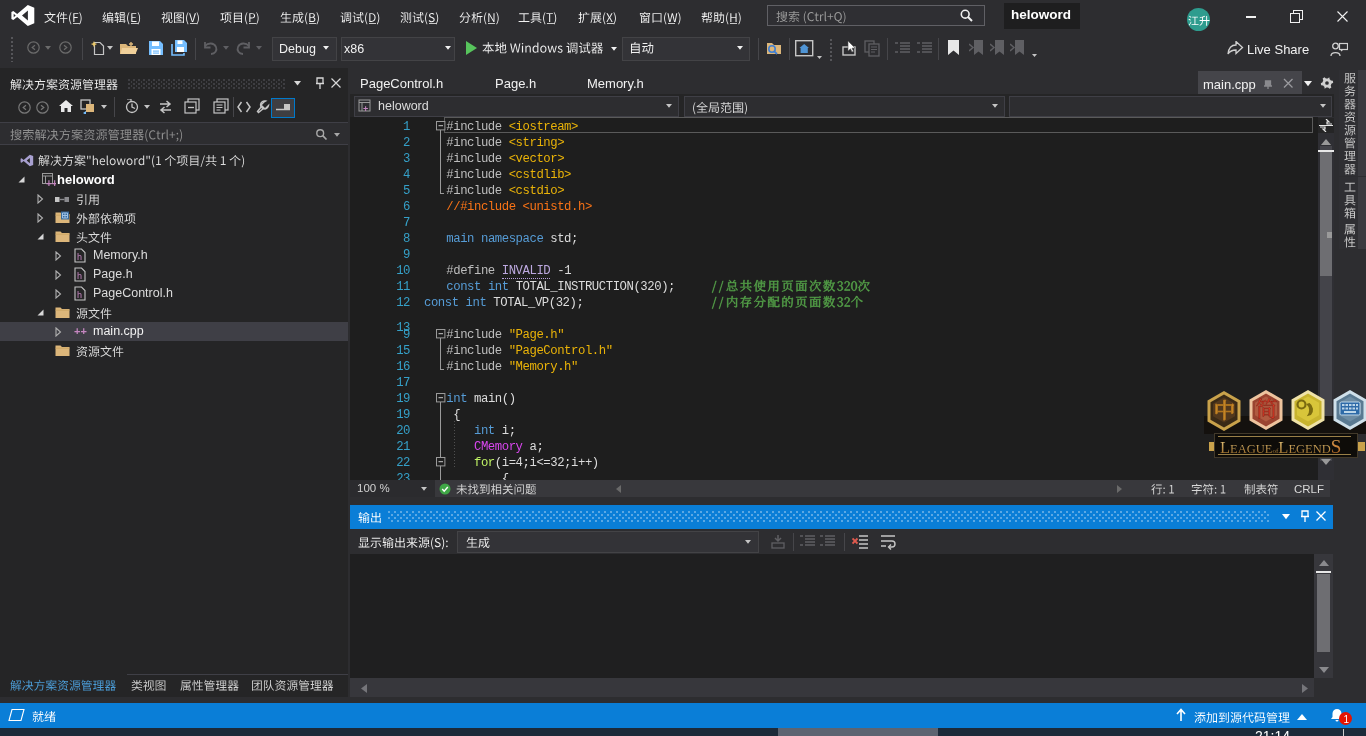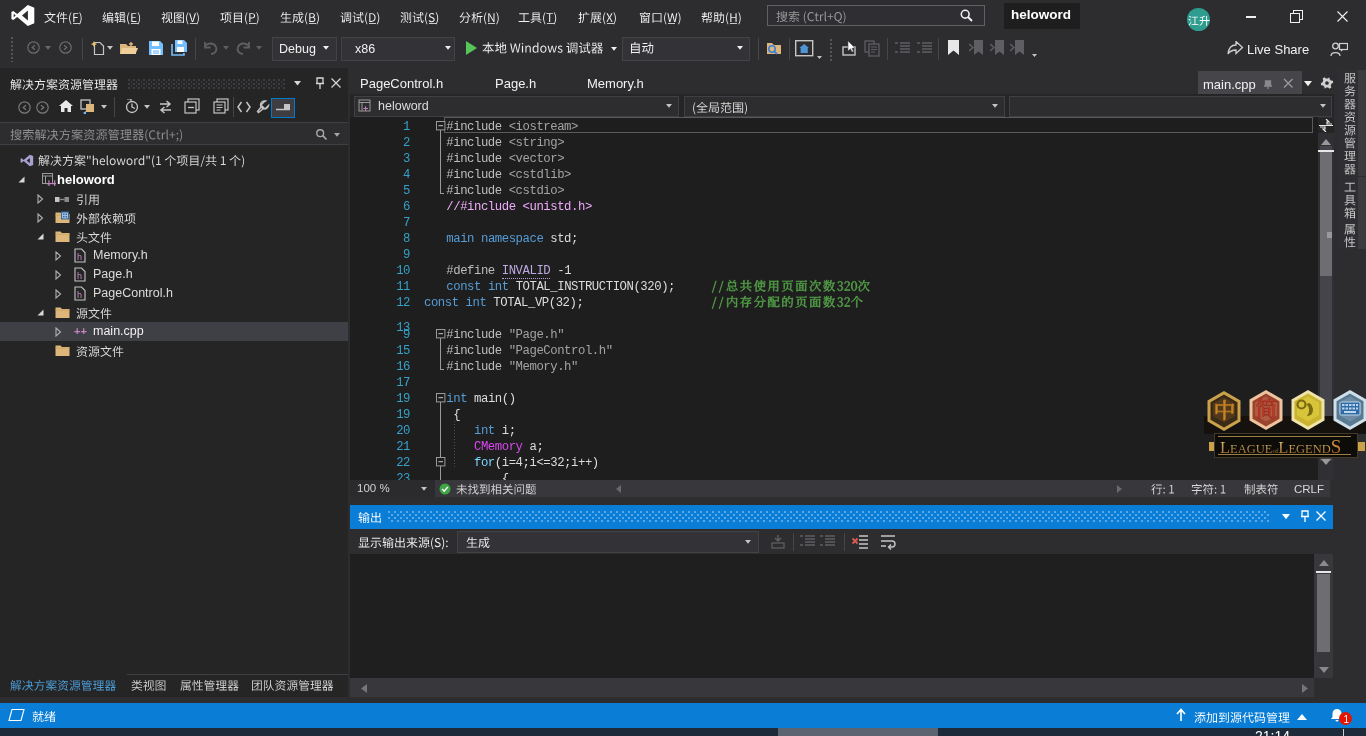--- a/index.html
+++ b/index.html
@@ -1,18 +1,18 @@
 <!DOCTYPE html>
 <html><head><meta charset="utf-8"><style>
 html,body{margin:0;padding:0}
 body{width:1366px;height:736px;overflow:hidden;background:#2d2d30;font-family:"Liberation Sans",sans-serif;position:relative}
 .a{position:absolute}
 .mono{font-family:"Liberation Mono",monospace;font-size:12.3px;letter-spacing:-0.45px;line-height:16px;white-space:pre}
 .ln{font-family:"Liberation Mono",monospace;font-size:12.3px;letter-spacing:-0.45px;line-height:16px;color:#35a0c8;text-align:right;width:30px}
-.ct{color:#dcdcdc}.kw{color:#569cd6}.st{color:#a3a3a3}.cm{color:#f0abfc}.pp{color:#bdbdbd}.ty{color:#d946ef}.cf{color:#7dd3fc}.mc{color:#bda9e0}
+.ct{color:#dcdcdc}.kw{color:#569cd6}.st{color:#eab308}.cm{color:#f97316}.pp{color:#bdbdbd}.ty{color:#d946ef}.cf{color:#bef264}.mc{color:#bda9e0}
 </style></head><body>
 <div class="a" style="left:0;top:0;width:1366px;height:31px;background:#2d2d30"></div>
 <svg class="a" style="left:11px;top:5px" width="24" height="21" viewBox="0 0 24 21">
 <path d="M16.8 0 L23.3 2.7 V18.3 L16.8 21 L6.2 11.9 L2.3 14.9 L0.4 14 V7 L2.3 6.1 L6.2 9.1 Z M16.9 5.5 L11 10.5 L16.9 15.5 Z M2.7 8.7 V12.3 L4.7 10.5 Z" fill="#ffffff"></path>
   </svg>
 <svg style="position:absolute;left:44px;top:7.5px;overflow:visible" width="41" height="19">
     <path transform="translate(0 14.0)" d="M5.1 -9.9C5.4 -9.3 5.8 -8.5 6 -8L7 -8.3C6.8 -8.8 6.4 -9.6 6 -10.2ZM0.6 -8L0.6 -7.1L2.5 -7.1C3.2 -5.3 4.1 -3.7 5.4 -2.4C4 -1.3 2.4 -0.5 0.4 0.1C0.6 0.3 0.9 0.7 1 0.9C3 0.3 4.7 -0.6 6 -1.8C7.4 -0.6 9 0.3 11 0.9C11.1 0.6 11.4 0.2 11.6 0C9.7 -0.4 8.1 -1.3 6.7 -2.4C7.9 -3.6 8.9 -5.2 9.6 -7.1L11.4 -7.1L11.4 -8ZM6 -3C4.9 -4.2 4 -5.5 3.4 -7.1L8.5 -7.1C7.9 -5.5 7.1 -4.1 6 -3ZM15.8 -4.1L15.8 -3.2L19.2 -3.2L19.2 1L20.1 1L20.1 -3.2L23.4 -3.2L23.4 -4.1L20.1 -4.1L20.1 -6.7L22.9 -6.7L22.9 -7.6L20.1 -7.6L20.1 -9.9L19.2 -9.9L19.2 -7.6L17.6 -7.6C17.8 -8.2 17.9 -8.7 18 -9.3L17.2 -9.5C16.9 -7.9 16.4 -6.4 15.7 -5.4C15.9 -5.3 16.3 -5 16.5 -4.9C16.8 -5.4 17.1 -6 17.4 -6.7L19.2 -6.7L19.2 -4.1ZM15.2 -10C14.6 -8.2 13.5 -6.4 12.4 -5.2C12.5 -5 12.8 -4.6 12.9 -4.4C13.3 -4.8 13.6 -5.2 14 -5.8L14 0.9L14.9 0.9L14.9 -7.2C15.3 -8 15.7 -8.9 16.1 -9.8ZM26.9 2.4L27.5 2.1C26.5 0.3 26 -1.7 26 -3.7C26 -5.8 26.5 -7.8 27.5 -9.5L26.9 -9.8C25.8 -8 25.1 -6.1 25.1 -3.7C25.1 -1.4 25.8 0.6 26.9 2.4ZM29.3 0L30.4 0L30.4 -3.9L33.7 -3.9L33.7 -4.9L30.4 -4.9L30.4 -7.9L34.3 -7.9L34.3 -8.8L29.3 -8.8ZM35.9 2.4C37 0.6 37.6 -1.4 37.6 -3.7C37.6 -6.1 37 -8 35.9 -9.8L35.2 -9.5C36.2 -7.8 36.7 -5.8 36.7 -3.7C36.7 -1.7 36.2 0.3 35.2 2.1Z" fill="#f1f1f1"></path>
   </svg>
 <div class="a" style="left:73px;top:23px;width:7px;height:1px;background:#c8c8c8"></div>
 <svg style="position:absolute;left:102px;top:7.5px;overflow:visible" width="42" height="19">
@@ -134,21 +134,21 @@
   </svg>
 <svg class="a" style="left:256px;top:46px" width="7" height="5">
     <path d="M0 0 L6 0 L3.0 3.75 Z" fill="#5f5f63"></path>
   </svg>
 <div class="a" style="left:272px;top:37px;width:65px;height:24px;background:#333337;border:1px solid #434346;box-sizing:border-box"></div>
 <div class="a" style="left:279px;top:42px;font-size:12.5px;color:#f1f1f1">Debug</div>
 <svg class="a" style="left:323px;top:46px" width="7" height="5">
     <path d="M0 0 L6 0 L3.0 3.75 Z" fill="#f1f1f1"></path>
   </svg>
 <div class="a" style="left:341px;top:37px;width:114px;height:24px;background:#333337;border:1px solid #434346;box-sizing:border-box"></div>
-<div class="a" style="left:355px;top:42px;font-size:12.5px;color:#f1f1f1">x86</div>
+<div class="a" style="left:344px;top:42px;font-size:12.5px;color:#f1f1f1">x86</div>
 <svg class="a" style="left:445px;top:46px" width="7" height="5">
     <path d="M0 0 L6 0 L3.0 3.75 Z" fill="#f1f1f1"></path>
   </svg>
 <svg class="a" style="left:465px;top:40px" width="13" height="16">
     <path d="M1 1 L12 8 L1 15 Z" fill="#57c45c"></path>
   </svg>
 <svg style="position:absolute;left:482px;top:38.4px;overflow:visible" width="124" height="20">
     <path transform="translate(0 14.6)" d="M5.8 -10.5L5.8 -7.9L0.8 -7.9L0.8 -6.9L4.6 -6.9C3.7 -4.8 2.1 -2.8 0.5 -1.8C0.7 -1.6 1 -1.2 1.2 -1C3 -2.2 4.6 -4.5 5.6 -6.9L5.8 -6.9L5.8 -2.3L2.8 -2.3L2.8 -1.3L5.8 -1.3L5.8 1L6.7 1L6.7 -1.3L9.7 -1.3L9.7 -2.3L6.7 -2.3L6.7 -6.9L6.9 -6.9C7.9 -4.5 9.5 -2.2 11.3 -1C11.5 -1.3 11.8 -1.6 12.1 -1.8C10.3 -2.8 8.8 -4.8 7.9 -6.9L11.7 -6.9L11.7 -7.9L6.7 -7.9L6.7 -10.5ZM17.9 -9.3L17.9 -5.9L16.5 -5.4L16.9 -4.5L17.9 -4.9L17.9 -1C17.9 0.4 18.3 0.7 19.7 0.7C20 0.7 22.5 0.7 22.8 0.7C24.1 0.7 24.4 0.2 24.6 -1.6C24.3 -1.6 23.9 -1.8 23.7 -1.9C23.6 -0.5 23.5 -0.1 22.8 -0.1C22.3 -0.1 20.2 -0.1 19.8 -0.1C18.9 -0.1 18.8 -0.3 18.8 -1L18.8 -5.3L20.4 -6L20.4 -1.8L21.3 -1.8L21.3 -6.4L23.1 -7.2C23.1 -5.2 23.1 -3.8 23 -3.5C22.9 -3.2 22.8 -3.1 22.6 -3.1C22.5 -3.1 22.1 -3.1 21.8 -3.2C21.9 -2.9 22 -2.6 22 -2.3C22.4 -2.3 22.9 -2.3 23.2 -2.4C23.6 -2.5 23.8 -2.7 23.9 -3.2C24 -3.7 24 -5.6 24 -8L24 -8.1L23.4 -8.4L23.2 -8.2L23 -8.1L21.3 -7.4L21.3 -10.5L20.4 -10.5L20.4 -7L18.8 -6.3L18.8 -9.3ZM12.9 -1.9L13.3 -1C14.4 -1.5 15.8 -2.1 17.1 -2.7L16.9 -3.6L15.5 -3L15.5 -6.6L17 -6.6L17 -7.5L15.5 -7.5L15.5 -10.4L14.6 -10.4L14.6 -7.5L13 -7.5L13 -6.6L14.6 -6.6L14.6 -2.6C14 -2.3 13.4 -2.1 12.9 -1.9ZM30.1 0L31.4 0L32.8 -5.5C33 -6.2 33.1 -6.9 33.3 -7.6L33.3 -7.6C33.5 -6.9 33.6 -6.2 33.8 -5.5L35.1 0L36.5 0L38.4 -9.2L37.3 -9.2L36.4 -4.2C36.2 -3.2 36 -2.2 35.9 -1.2L35.8 -1.2C35.5 -2.2 35.4 -3.2 35.1 -4.2L33.9 -9.2L32.8 -9.2L31.5 -4.2C31.3 -3.2 31.1 -2.2 30.9 -1.2L30.8 -1.2C30.6 -2.2 30.5 -3.2 30.3 -4.2L29.3 -9.2L28.1 -9.2ZM39.9 0L41.1 0L41.1 -6.8L39.9 -6.8ZM40.5 -8.2C41 -8.2 41.3 -8.5 41.3 -9C41.3 -9.4 41 -9.7 40.5 -9.7C40.1 -9.7 39.8 -9.4 39.8 -9C39.8 -8.5 40.1 -8.2 40.5 -8.2ZM43.4 0L44.5 0L44.5 -4.9C45.2 -5.6 45.7 -6 46.4 -6C47.3 -6 47.7 -5.4 47.7 -4.2L47.7 0L48.8 0L48.8 -4.3C48.8 -6 48.1 -7 46.7 -7C45.8 -7 45.1 -6.5 44.4 -5.8L44.4 -5.8L44.3 -6.8L43.4 -6.8ZM53.3 0.2C54.1 0.2 54.8 -0.3 55.4 -0.8L55.4 -0.8L55.5 0L56.4 0L56.4 -10L55.3 -10L55.3 -7.3L55.4 -6.2C54.8 -6.7 54.2 -7 53.4 -7C51.9 -7 50.5 -5.6 50.5 -3.4C50.5 -1.1 51.6 0.2 53.3 0.2ZM53.6 -0.8C52.4 -0.8 51.7 -1.8 51.7 -3.4C51.7 -5 52.6 -6 53.6 -6C54.2 -6 54.7 -5.8 55.3 -5.3L55.3 -1.7C54.7 -1.1 54.2 -0.8 53.6 -0.8ZM61.4 0.2C63 0.2 64.5 -1.1 64.5 -3.4C64.5 -5.7 63 -7 61.4 -7C59.7 -7 58.2 -5.7 58.2 -3.4C58.2 -1.1 59.7 0.2 61.4 0.2ZM61.4 -0.8C60.2 -0.8 59.4 -1.8 59.4 -3.4C59.4 -5 60.2 -6 61.4 -6C62.6 -6 63.4 -5 63.4 -3.4C63.4 -1.8 62.6 -0.8 61.4 -0.8ZM67.4 0L68.7 0L69.7 -3.6C69.9 -4.3 70 -4.9 70.1 -5.6L70.2 -5.6C70.4 -4.9 70.5 -4.3 70.7 -3.7L71.6 0L73 0L74.9 -6.8L73.8 -6.8L72.8 -2.9C72.6 -2.2 72.5 -1.6 72.4 -1L72.3 -1C72.1 -1.6 72 -2.2 71.8 -2.9L70.8 -6.8L69.7 -6.8L68.6 -2.9C68.4 -2.2 68.3 -1.6 68.1 -1L68.1 -1C67.9 -1.6 67.8 -2.2 67.7 -2.9L66.7 -6.8L65.5 -6.8ZM78.1 0.2C79.7 0.2 80.6 -0.8 80.6 -1.9C80.6 -3.1 79.5 -3.5 78.5 -3.9C77.8 -4.2 77.1 -4.5 77.1 -5.1C77.1 -5.6 77.5 -6.1 78.3 -6.1C78.9 -6.1 79.4 -5.8 79.9 -5.5L80.4 -6.2C79.9 -6.6 79.1 -7 78.3 -7C76.8 -7 76 -6.1 76 -5C76 -3.9 77 -3.4 77.9 -3.1C78.7 -2.8 79.5 -2.5 79.5 -1.8C79.5 -1.2 79.1 -0.7 78.2 -0.7C77.3 -0.7 76.7 -1.1 76.1 -1.5L75.6 -0.8C76.2 -0.2 77.2 0.2 78.1 0.2ZM85.2 -9.7C85.8 -9.1 86.7 -8.2 87 -7.7L87.7 -8.3C87.3 -8.9 86.5 -9.7 85.8 -10.2ZM84.4 -6.6L84.4 -5.7L86.1 -5.7L86.1 -1.3C86.1 -0.7 85.7 -0.2 85.4 0C85.6 0.2 85.9 0.5 86 0.7C86.2 0.4 86.5 0.2 88.2 -1.1C88 -0.6 87.7 0 87.4 0.5C87.6 0.6 87.9 0.9 88.1 1C89.3 -0.7 89.5 -3.4 89.5 -5.3L89.5 -9.1L94.5 -9.1L94.5 -0.1C94.5 0.1 94.5 0.1 94.3 0.1C94.1 0.1 93.5 0.1 92.9 0.1C93 0.3 93.1 0.7 93.2 1C94.1 1 94.6 1 94.9 0.8C95.3 0.7 95.4 0.4 95.4 -0.1L95.4 -9.9L88.6 -9.9L88.6 -5.3C88.6 -4.1 88.6 -2.7 88.2 -1.4C88.1 -1.6 88 -1.9 88 -2.1L87.1 -1.4L87.1 -6.6ZM91.6 -8.7L91.6 -7.7L90.2 -7.7L90.2 -7L91.6 -7L91.6 -5.7L90 -5.7L90 -5L94.1 -5L94.1 -5.7L92.4 -5.7L92.4 -7L93.8 -7L93.8 -7.7L92.4 -7.7L92.4 -8.7ZM90.2 -3.9L90.2 -0.4L91 -0.4L91 -1L93.6 -1L93.6 -3.9ZM91 -3.2L92.9 -3.2L92.9 -1.7L91 -1.7ZM97.8 -9.7C98.5 -9.1 99.3 -8.3 99.7 -7.8L100.3 -8.5C99.9 -9 99.1 -9.7 98.5 -10.3ZM106.1 -10C106.6 -9.4 107.2 -8.6 107.4 -8.1L108.1 -8.6C107.8 -9.1 107.2 -9.8 106.7 -10.4ZM97 -6.6L97 -5.7L98.7 -5.7L98.7 -1.2C98.7 -0.6 98.3 -0.3 98.1 -0.1C98.3 0.1 98.5 0.5 98.6 0.7C98.8 0.5 99.1 0.2 101.2 -1.2C101.2 -1.4 101 -1.8 101 -2L99.6 -1.1L99.6 -6.6ZM104.7 -10.4L104.8 -7.9L100.7 -7.9L100.7 -7L104.8 -7C105.1 -2.3 105.7 0.9 107.2 1C107.7 1 108.2 0.4 108.4 -1.7C108.2 -1.8 107.9 -2 107.7 -2.2C107.6 -1 107.5 -0.3 107.2 -0.3C106.5 -0.3 106 -3.1 105.8 -7L108.3 -7L108.3 -7.9L105.7 -7.9C105.7 -8.7 105.7 -9.6 105.7 -10.4ZM100.8 -0.8L101.1 0.1C102.2 -0.2 103.5 -0.6 104.8 -1L104.7 -1.8L103.2 -1.4L103.2 -4.3L104.4 -4.3L104.4 -5.2L101.1 -5.2L101.1 -4.3L102.4 -4.3L102.4 -1.2ZM111.3 -9.1L113.4 -9.1L113.4 -7.4L111.3 -7.4ZM116.6 -9.1L118.9 -9.1L118.9 -7.4L116.6 -7.4ZM116.5 -6.1C117 -5.9 117.7 -5.5 118.1 -5.2L114.5 -5.2C114.8 -5.7 115 -6.1 115.2 -6.5L114.3 -6.7L114.3 -9.9L110.4 -9.9L110.4 -6.6L114.2 -6.6C114 -6.1 113.7 -5.7 113.4 -5.2L109.5 -5.2L109.5 -4.4L112.6 -4.4C111.7 -3.7 110.6 -3 109.2 -2.5C109.4 -2.3 109.6 -2 109.7 -1.8L110.4 -2.1L110.4 1L111.3 1L111.3 0.6L113.4 0.6L113.4 0.9L114.3 0.9L114.3 -2.9L111.9 -2.9C112.7 -3.3 113.3 -3.9 113.8 -4.4L116.1 -4.4C116.6 -3.8 117.3 -3.3 118.1 -2.9L115.8 -2.9L115.8 1L116.6 1L116.6 0.6L118.9 0.6L118.9 0.9L119.8 0.9L119.8 -2.1L120.4 -1.9C120.5 -2.1 120.8 -2.4 121 -2.6C119.6 -2.9 118.2 -3.6 117.3 -4.4L120.7 -4.4L120.7 -5.2L118.5 -5.2L118.9 -5.6C118.4 -5.9 117.6 -6.3 117 -6.6ZM115.8 -9.9L115.8 -6.6L119.8 -6.6L119.8 -9.9ZM111.3 -0.2L111.3 -2L113.4 -2L113.4 -0.2ZM116.6 -0.2L116.6 -2L118.9 -2L118.9 -0.2Z" fill="#f1f1f1"></path>
   </svg>
 <svg class="a" style="left:611px;top:47px" width="7" height="5">

